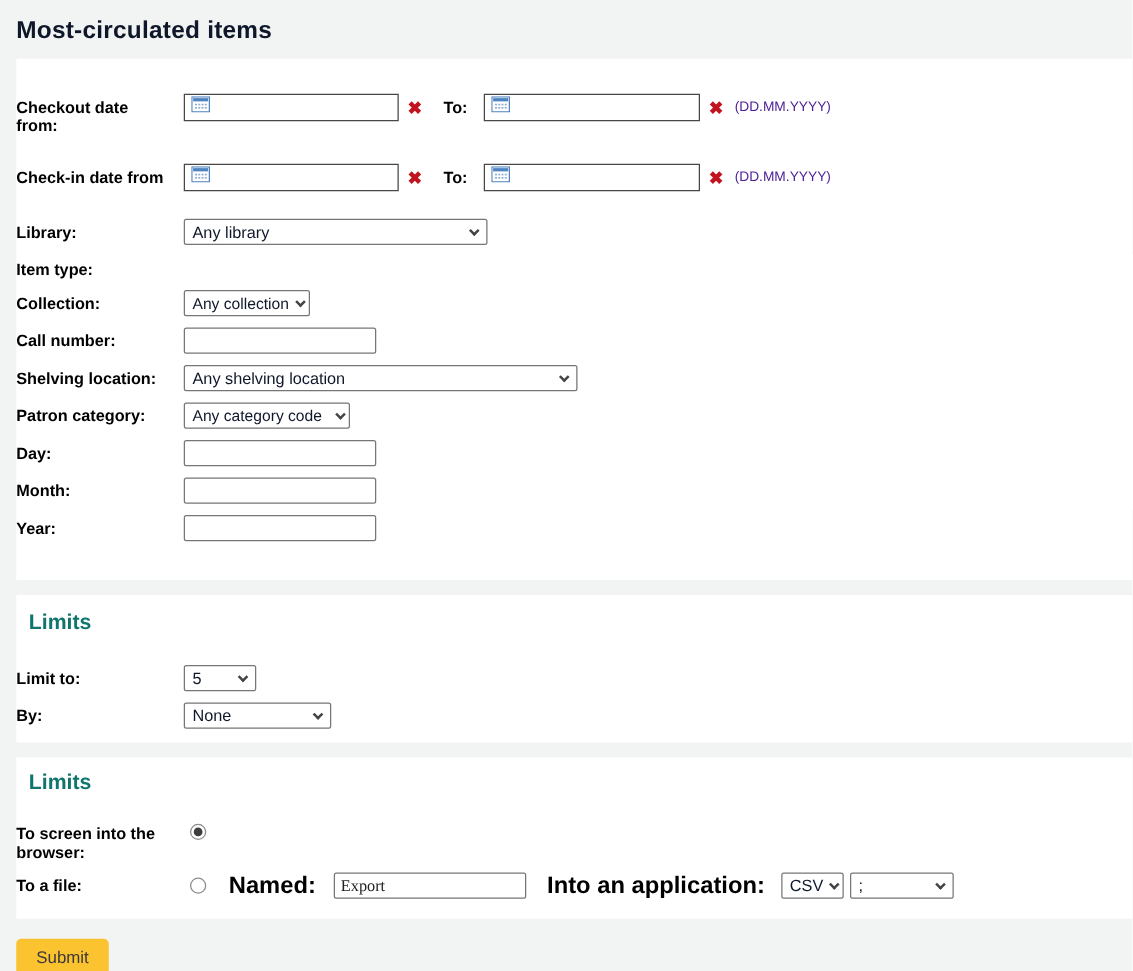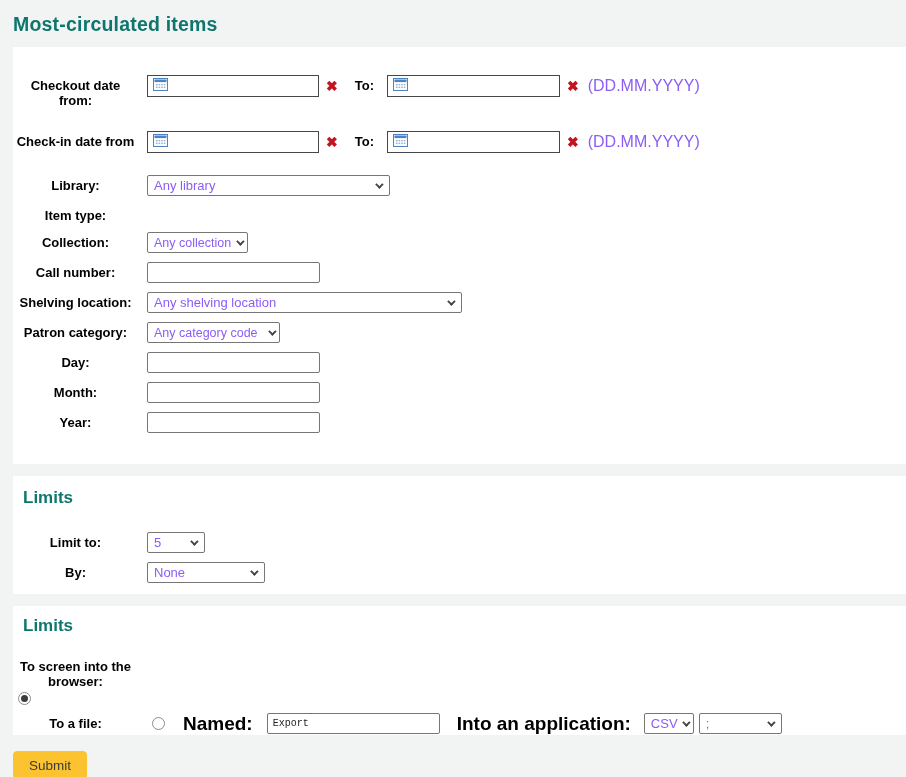--- a/index.html
+++ b/index.html
@@ -5,64 +5,64 @@
   * { box-sizing: border-box; }
   html,body { margin:0; padding:0; }
   body {
     width:906px; height:777px; overflow:hidden;
     background:#f2f3f3;
     font-family:"Liberation Sans", sans-serif;
     color:#000;
   }
   .page-title {
     margin:0; padding:13px 0 11px 13px;
-    font-size:19.5px; font-weight:700; color:#0f766e; letter-spacing:.2px;
+    font-size:19.5px; font-weight:700; color:#0f172a; letter-spacing:.2px;
   }
   .panel { background:#ffffff; margin:0 0 12px 13px; }
   .panel-filters { height:417px; padding-top:28px; }
   .panel-limits  { height:118px; padding-top:12px; }
   .panel-output  { height:129px; padding-top:10px; }
   .section-heading {
     margin:0 0 0 10px; font-size:17px; font-weight:700; color:#0f766e;
   }
   .form-row { display:flex; align-items:flex-start; }
   .lbl {
-    width:125px; min-width:125px; text-align:center;
+    width:125px; min-width:125px; text-align:left;
     font-weight:700; font-size:13px; line-height:15px;
     padding-top:3px; margin-right:9px;
   }
   .mb23 { margin-bottom:23px; } .mb22 { margin-bottom:22px; }
-  .mb9 { margin-bottom:9px; }   .mb8 { margin-bottom:8px;flex-direction:column; }
+  .mb9 { margin-bottom:9px; }   .mb8 { margin-bottom:8px; }
   .mb24 { margin-bottom:24px; } .mb20 { margin-bottom:20px; }
 
   .date-input {
     width:172px; height:22px; background:#fff;
     border:1px solid #474747; display:flex; align-items:center;
     padding-left:5px; cursor:text;
   }
   .text-input {
-    height:21px; width:173px; border:1px solid #767676; border-radius:2px;
-    background:#fff; font-family:Liberation Mono, monospace; font-size:10px; color:#222;
+    height:21px; width:154px; border:1px solid #767676; border-radius:2px;
+    background:#fff; font-family:Liberation Serif, serif; font-size:13px; color:#222;
     padding:0 5px;
   }
   .sel {
     height:21px; border:1px solid #767676; border-radius:2px; background:#fff;
     display:flex; align-items:center; justify-content:space-between;
-    padding:0 8px 0 6px; font-size:13px; color:#8b5cf6; cursor:default;
+    padding:0 8px 0 6px; font-size:13px; color:#0f172a; cursor:default;
     overflow:hidden; white-space:nowrap;
   }
   .chev {
     width:6px; height:6px; flex:none; margin-left:8px;
     border-right:2px solid #444; border-bottom:2px solid #444;
     transform:rotate(45deg) translateY(-2px);
   }
   .clear-x { color:#c21420; font-weight:700; font-size:14px; line-height:22px;
              margin-left:7px; cursor:pointer; }
   .to-lbl  { font-weight:700; font-size:13px; line-height:22px; margin-left:17px; }
-  .hint    { color:#8b5cf6; font-size:16px; line-height:22px; margin-left:9px; }
+  .hint    { color:#4c1d95; font-size:11px; line-height:22px; margin-left:9px; }
 
   .radio {
     width:13px; height:13px; border:1px solid #8c8c8c; border-radius:50%;
     background:#fff; display:inline-flex; align-items:center; justify-content:center;
     flex:none; cursor:pointer;
   }
   .radio.checked::after {
     content:""; width:7px; height:7px; border-radius:50%; background:#3d3d3d;
   }
   .inline-lbl { font-weight:700; font-size:19px; line-height:21px; }

